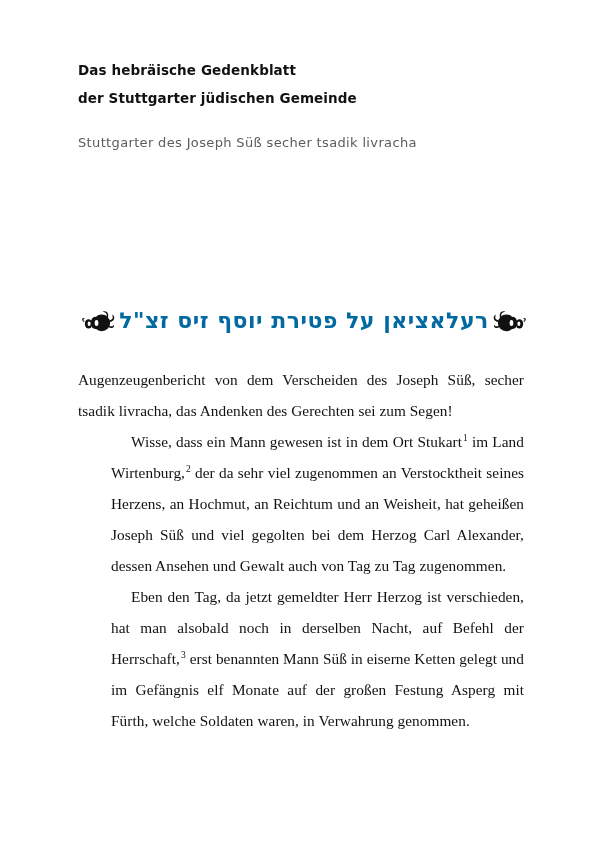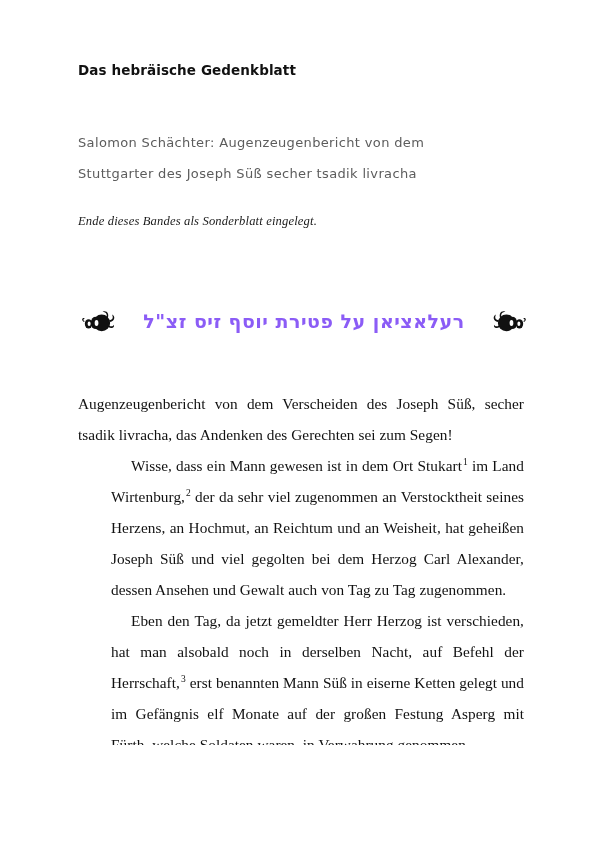--- a/index.html
+++ b/index.html
@@ -82,35 +82,35 @@
     width: 38px;
     height: 30px;
     flex: 0 0 auto;
     display: block;
   }
   .fleuron.right { transform: scaleX(-1); }
   .hebrew-text {
     direction: rtl;
     unicode-bidi: bidi-override;
     font-family: "DejaVu Sans", sans-serif;
-    font-size: 19px;
+    font-size: 22px;
     font-weight: 600;
-    color: #8b5cf6;
+    color: #0369a1;
     letter-spacing: 0.5px;
     white-space: nowrap;
     flex: 0 0 auto;
     margin: 0 0;
     line-height: 1;
   }
 
   
   .body-block {
     position: absolute;
     left: 78px;
-    top: 388px;
+    top: 364px;
     width: 446px;
   }
   .body-para {
     font-family: "Liberation Serif", serif;
     font-size: 15.3px;
     line-height: 31px;
     color: #111111;
     text-align: justify;
     text-justify: inter-word;
     margin: 0;
@@ -135,29 +135,28 @@
     letter-spacing: 0.4px;
   }
 </style>
 </head>
 <body>
 
 <div class="page">
 
   <div class="title-block">
     <div class="title-line">Das hebräische Gedenkblatt</div>
+    <div class="title-line">der Stuttgarter jüdischen Gemeinde</div>
   </div>
 
   <div class="subtitle-block">
-    <div class="subtitle-line">Salomon Schächter: Augenzeugenbericht von dem</div>
     <div class="subtitle-line">Stuttgarter des Joseph Süß secher tsadik livracha</div>
   </div>
 
   <div class="note-block">
-    <div class="note-line">Ende dieses Bandes als Sonderblatt eingelegt.</div>
   </div>
 
   <div class="hebrew-heading">
     <svg class="fleuron" viewBox="0 0 40 32">
       <ellipse cx="25" cy="18" rx="9" ry="9" fill="#111111"></ellipse>
       <ellipse cx="18" cy="18" rx="4.5" ry="6.5" fill="#111111"></ellipse>
       <ellipse cx="19.5" cy="18" rx="2" ry="3.2" fill="#ffffff"></ellipse>
       <ellipse cx="11" cy="19" rx="4" ry="5" fill="#111111"></ellipse>
       <ellipse cx="11.6" cy="19" rx="1.6" ry="2.4" fill="#ffffff"></ellipse>
       <path d="M31 14 C34 8, 30 4, 26 6 C30 6, 32 10, 29 13 Z" fill="#111111"></path>

